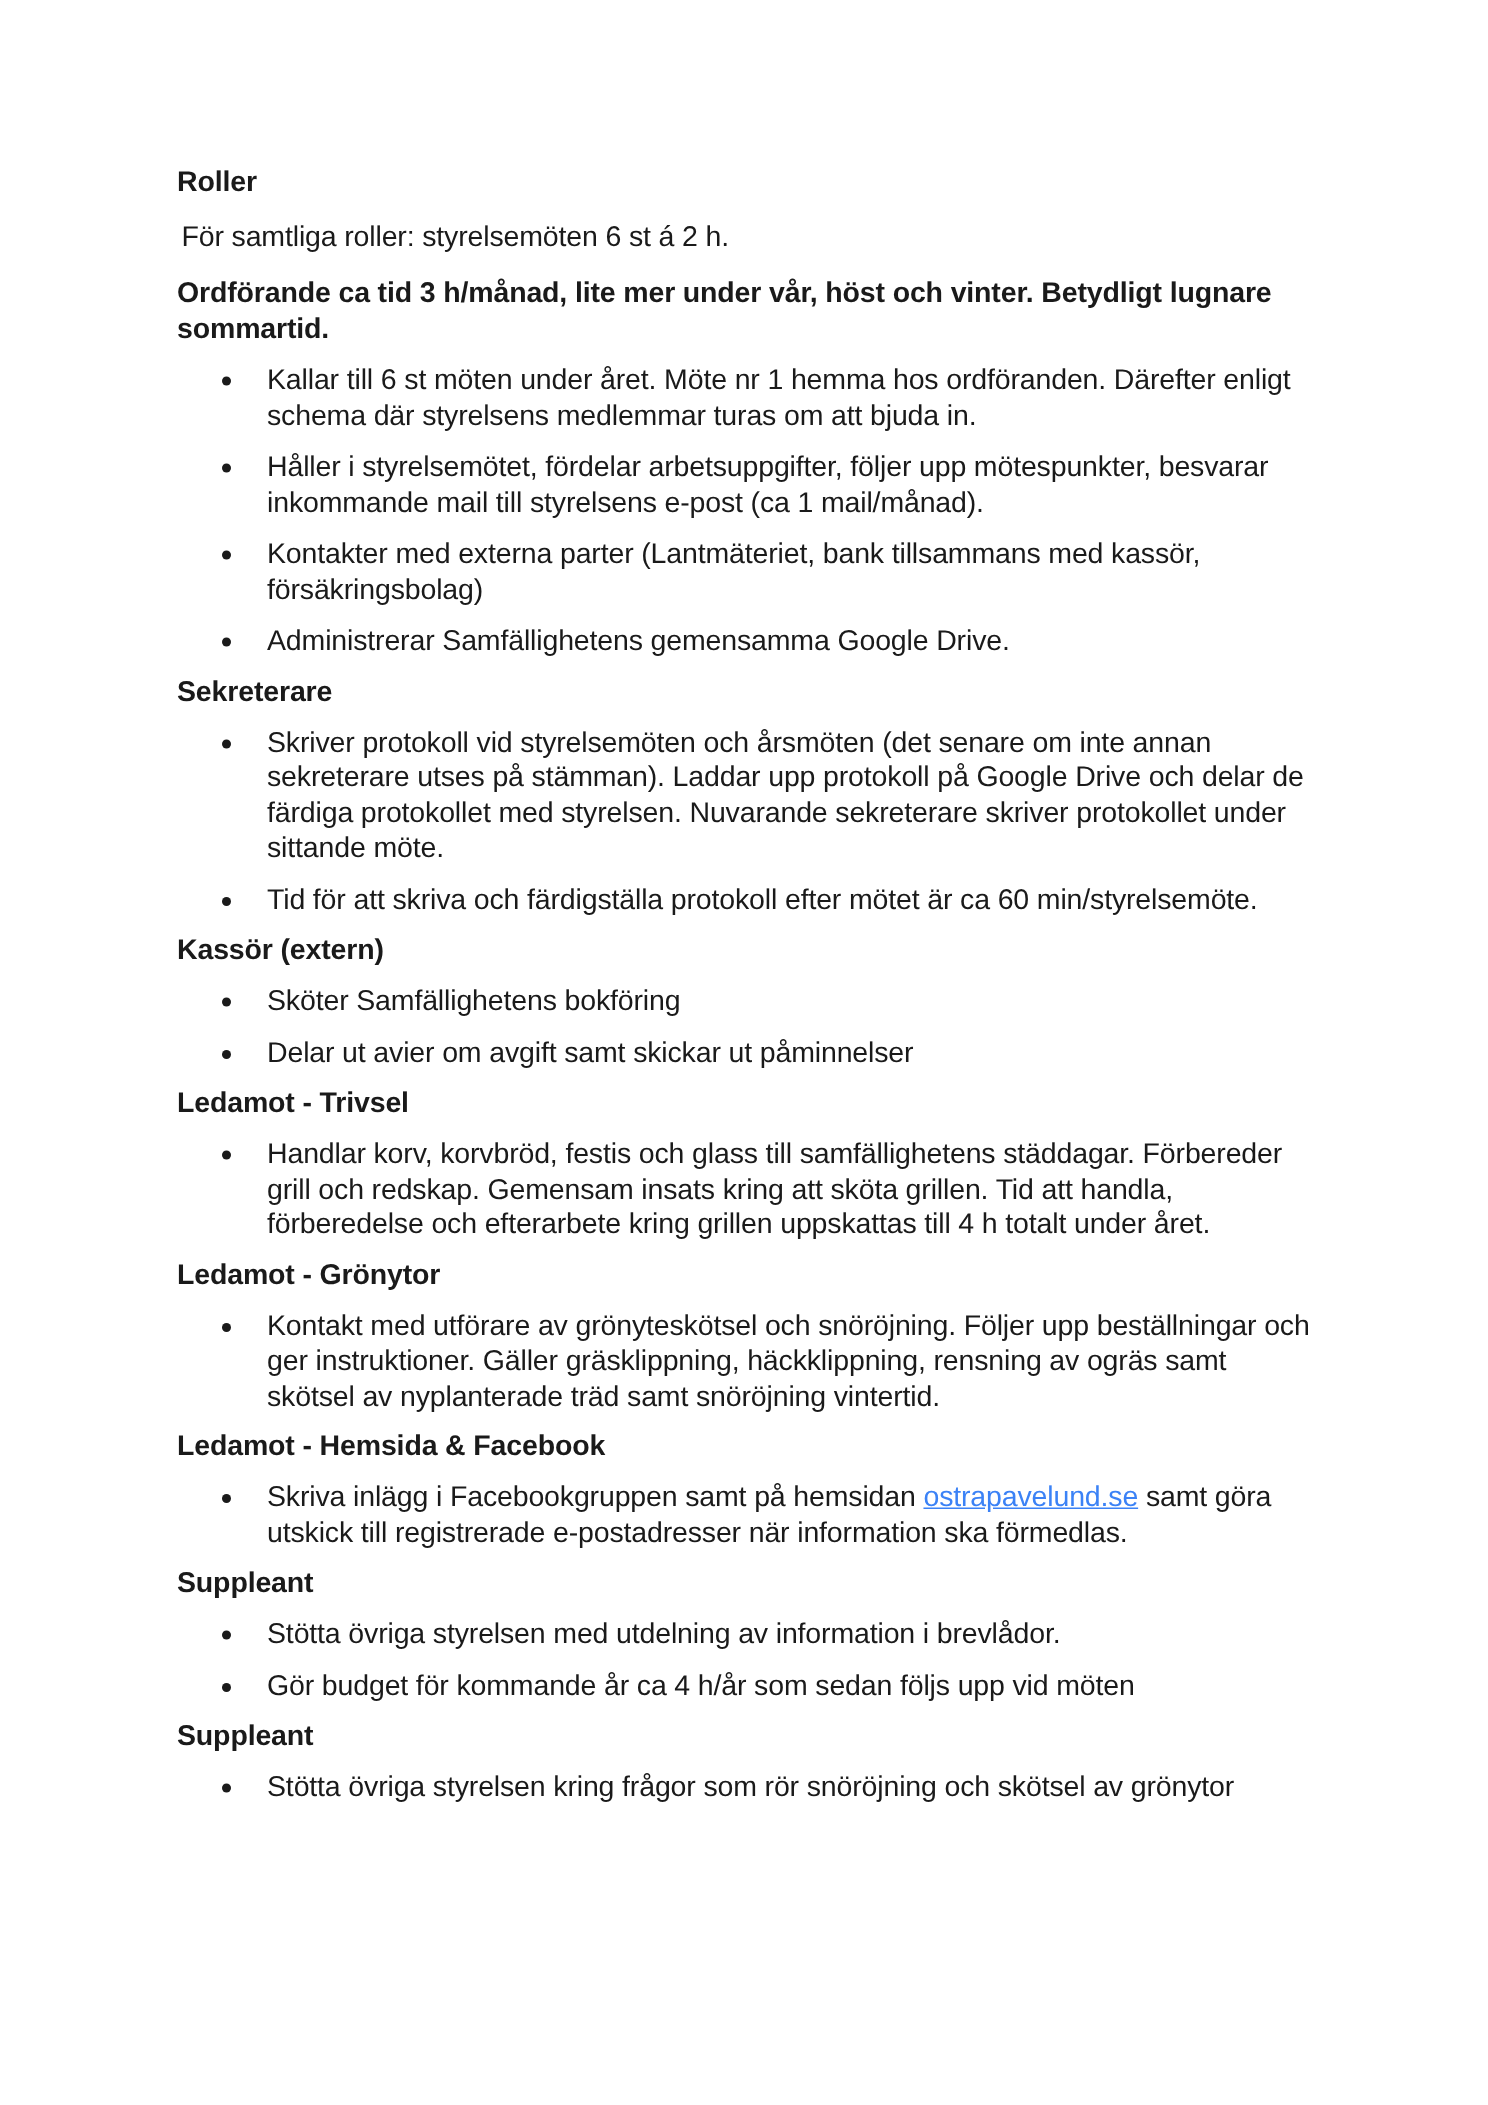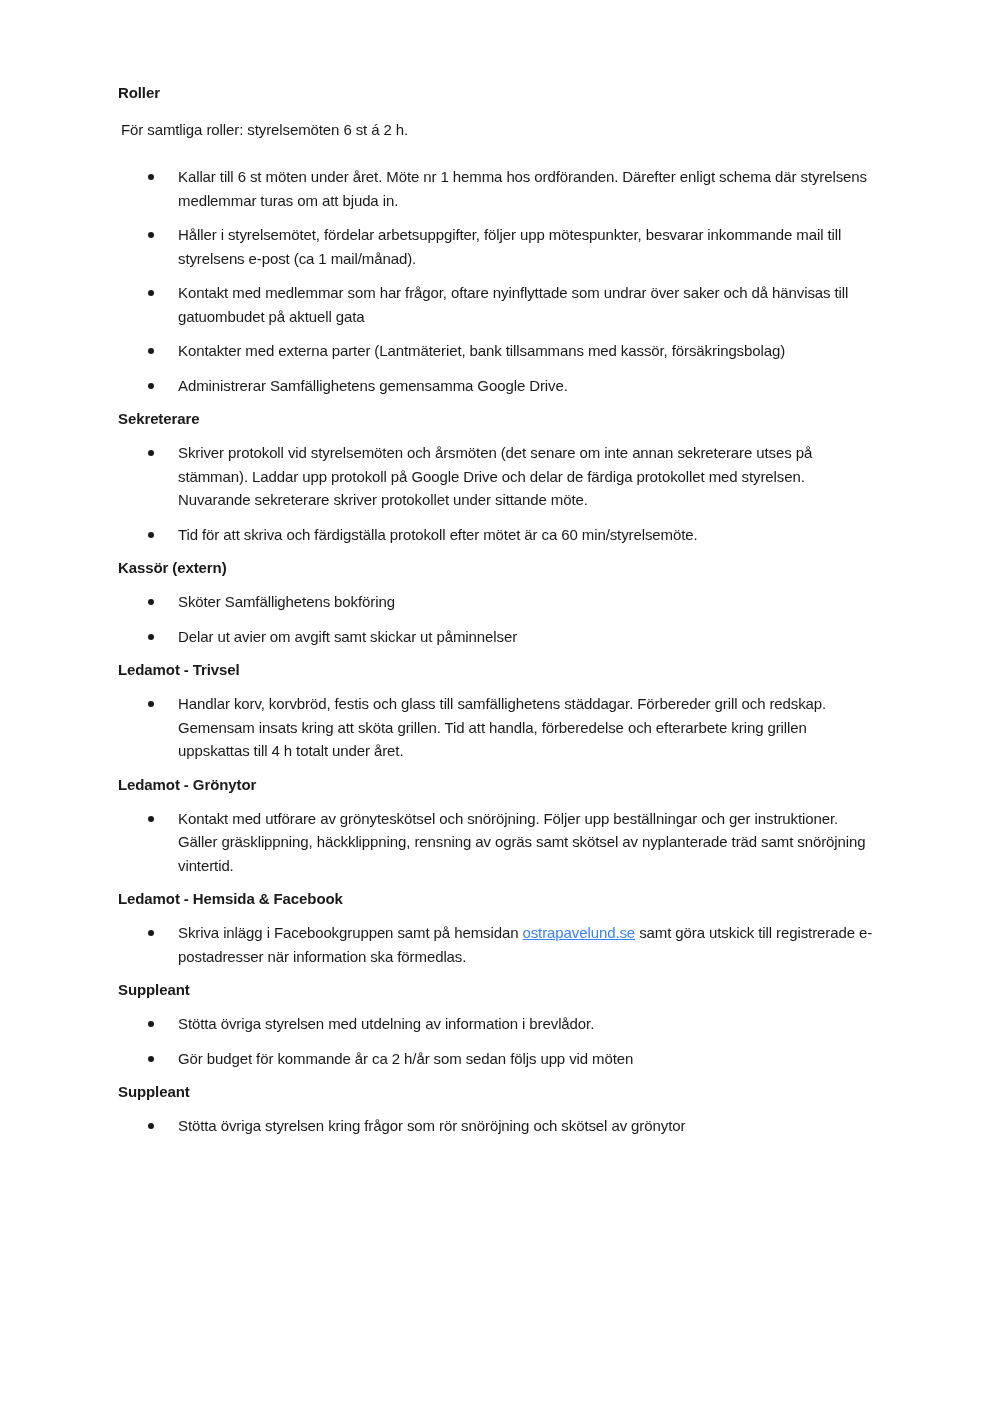--- a/index.html
+++ b/index.html
@@ -1,20 +1,20 @@
 <!DOCTYPE html>
 <html><head>
 <meta charset="utf-8">
 <style>
   html, body { margin: 0; padding: 0; background: #ffffff; }
   body { width: 992px; height: 1403px; position: relative; overflow: hidden; }
   .page {
-    position: absolute; left: 118px; top: 81px; width: 760px;
+    position: absolute; left: 118px; top: 110px; width: 760px;
     font-family: "Liberation Sans", "DejaVu Sans", sans-serif;
-    font-size: 15px; color: #1a1a1a; letter-spacing: -0.1px;
+    font-size: 19px; color: #1a1a1a; letter-spacing: -0.1px;
   }
   .h { font-weight: bold; margin: 0; line-height: 24px; }
   .p { margin: 3px; line-height: 24px; }
   .gap-s { height: 10px; }
   ul { list-style: none; margin: 0; padding: 0; }
   li { position: relative; padding-left: 60px; line-height: 23.5px; margin: 0 0 11px 0; }
   li .bullet {
     position: absolute; left: 30px; top: 9px; width: 6px; height: 6px;
     border-radius: 50%; background: #1a1a1a;
   }
@@ -24,25 +24,25 @@
 </head>
 <body>
 
 <div class="page">
   <p class="h">Roller</p>
   <div class="gap-s"></div>
   <p class="p">För samtliga roller: styrelsemöten 6 st á 2 h.</p>
   <div class="gap-s"></div>
 
   <div class="sec">
+    <p class="h">Ordförande ca tid 3 h/månad, lite mer under vår, höst och vinter. Betydligt lugnare sommartid.</p>
     <div class="gap-s"></div>
     <ul>
       <li><span class="bullet"></span><span>Kallar till 6 st möten under året. Möte nr 1 hemma hos ordföranden. Därefter enligt schema där styrelsens medlemmar turas om att bjuda in.</span></li>
       <li><span class="bullet"></span><span>Håller i styrelsemötet, fördelar arbetsuppgifter, följer upp mötespunkter, besvarar inkommande mail till styrelsens e-post (ca 1 mail/månad).</span></li>
-      <li><span class="bullet"></span><span>Kontakt med medlemmar som har frågor, oftare nyinflyttade som undrar över saker och då hänvisas till gatuombudet på aktuell gata</span></li>
       <li><span class="bullet"></span><span>Kontakter med externa parter (Lantmäteriet, bank tillsammans med kassör, försäkringsbolag)</span></li>
       <li style="margin-bottom:0"><span class="bullet"></span><span>Administrerar Samfällighetens gemensamma Google Drive.</span></li>
     </ul>
   </div>
 
   <div class="sec">
     <p class="h">Sekreterare</p>
     <div class="gap-s"></div>
     <ul>
       <li><span class="bullet"></span><span>Skriver protokoll vid styrelsemöten och årsmöten (det senare om inte annan sekreterare utses på stämman). Laddar upp protokoll på Google Drive och delar de färdiga protokollet med styrelsen. Nuvarande sekreterare skriver protokollet under sittande möte.</span></li>
@@ -81,21 +81,21 @@
     <ul>
       <li style="margin-bottom:0"><span class="bullet"></span><span>Skriva inlägg i Facebookgruppen samt på hemsidan </span><a class="link">ostrapavelund.se</a><span> samt göra utskick till registrerade e-postadresser när information ska förmedlas.</span></li>
     </ul>
   </div>
 
   <div class="sec">
     <p class="h">Suppleant</p>
     <div class="gap-s"></div>
     <ul>
       <li><span class="bullet"></span><span>Stötta övriga styrelsen med utdelning av information i brevlådor.</span></li>
-      <li style="margin-bottom:0"><span class="bullet"></span><span>Gör budget för kommande år ca 2 h/år som sedan följs upp vid möten</span></li>
+      <li style="margin-bottom:0"><span class="bullet"></span><span>Gör budget för kommande år ca 4 h/år som sedan följs upp vid möten</span></li>
     </ul>
   </div>
 
   <div class="sec">
     <p class="h">Suppleant</p>
     <div class="gap-s"></div>
     <ul>
       <li style="margin-bottom:0"><span class="bullet"></span><span>Stötta övriga styrelsen kring frågor som rör snöröjning och skötsel av grönytor</span></li>
     </ul>
   </div>

